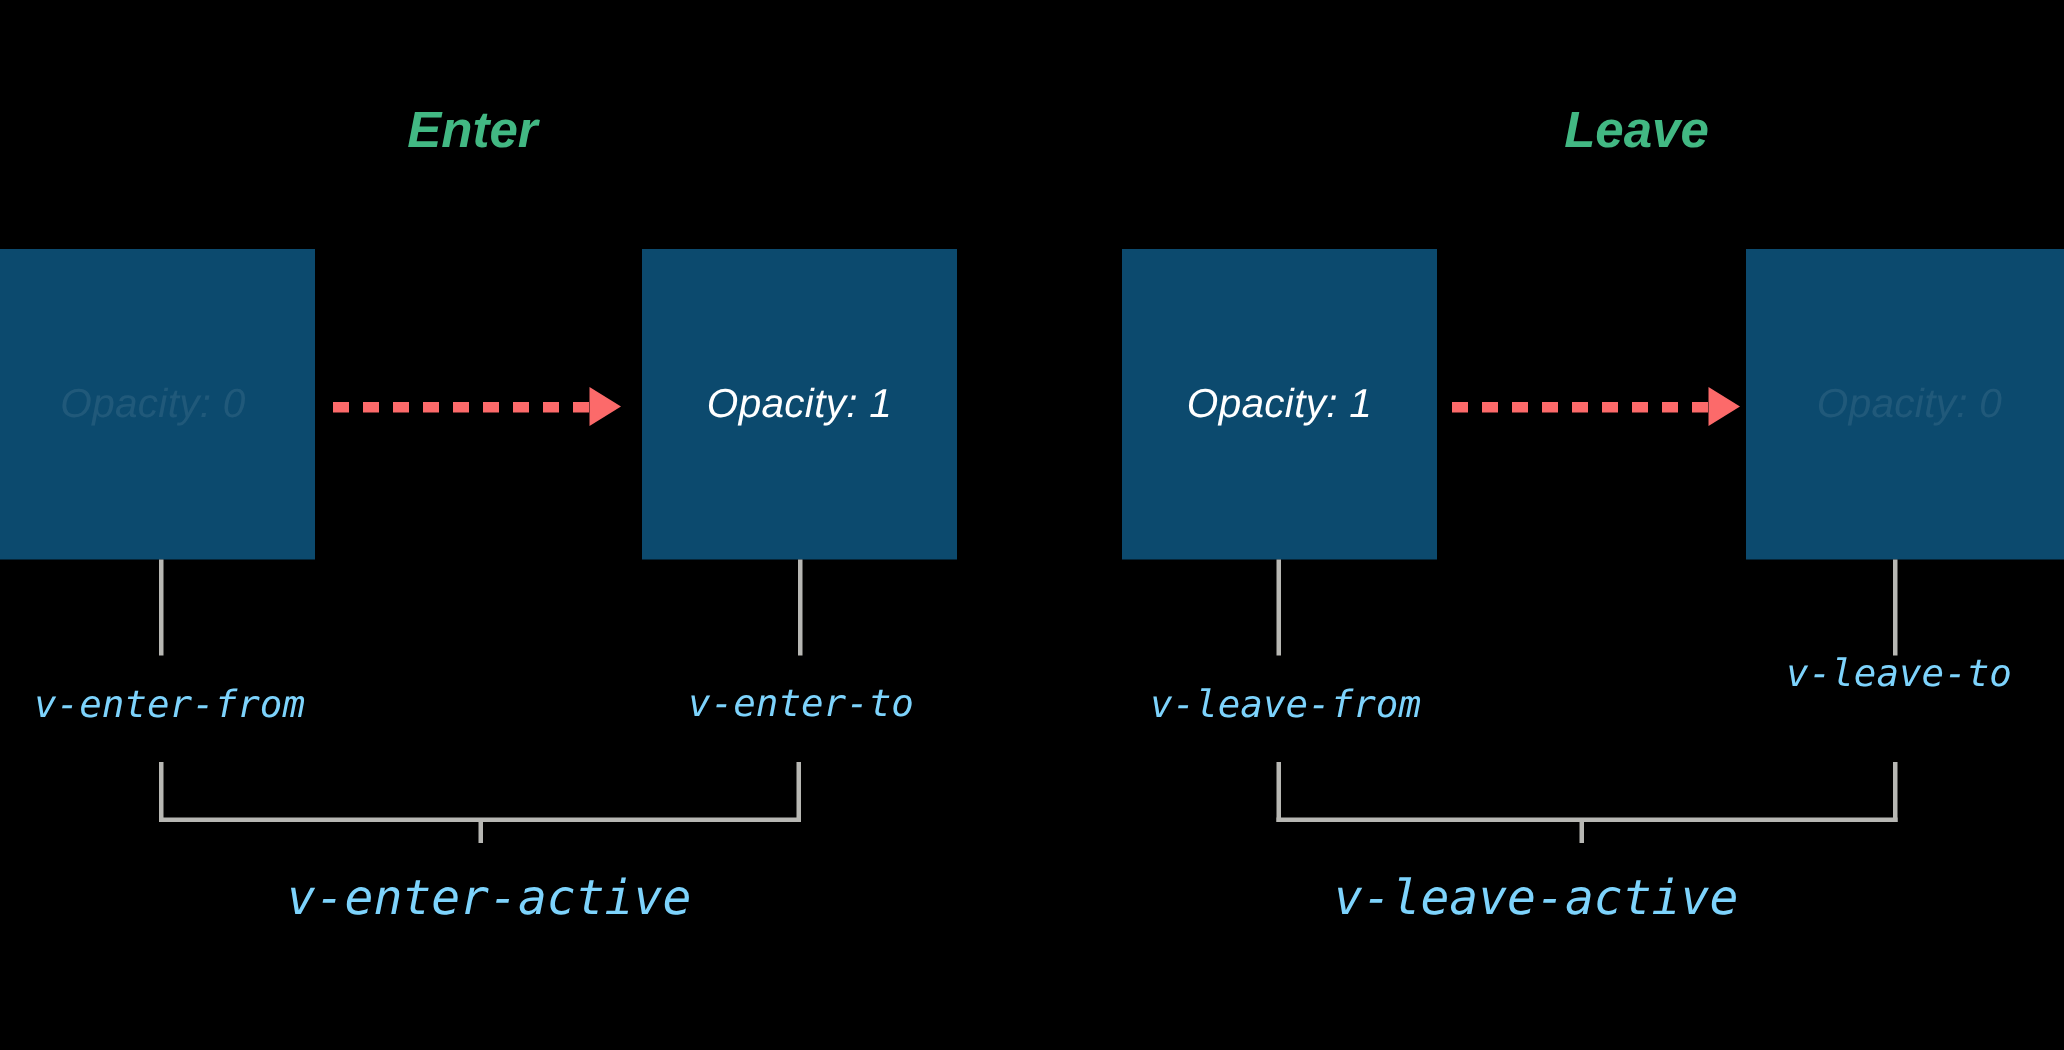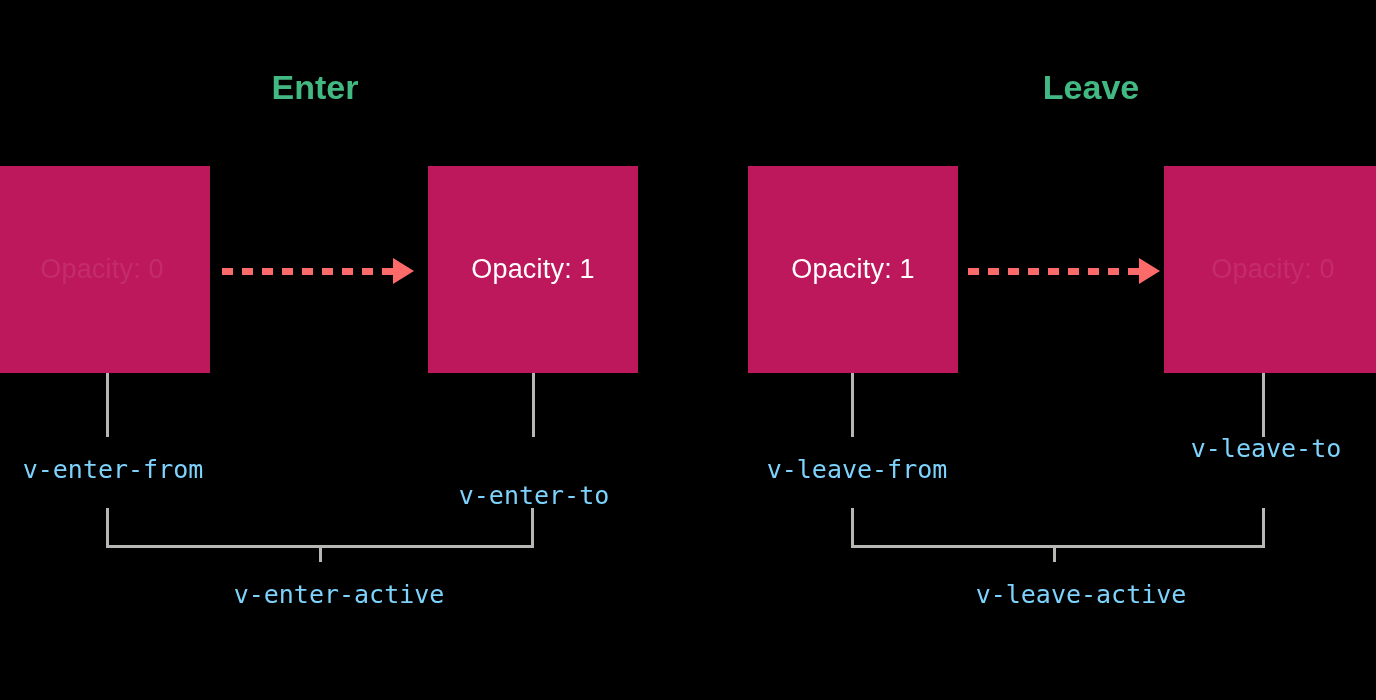--- a/index.html
+++ b/index.html
@@ -12,39 +12,40 @@
     width: 1376px;
     height: 700px;
     overflow: hidden;
     font-family: "Liberation Sans", sans-serif;
   }
   #stage {
     position: relative;
     width: 1376px;
     height: 700px;
     background: #000000;
+    font-style: italic;
   }
 
   
   .section-title {
     position: absolute;
     font-family: "Liberation Sans", sans-serif;
     font-weight: bold;
     font-size: 34px;
     line-height: 1;
     color: #42b883;
     white-space: nowrap;
     text-align: center;
     transform: translateX(-50%);
   }
 
   
   .state-box {
     position: absolute;
-    background: #be185d;
+    background: #0c4a6e;
     display: flex;
     align-items: center;
     justify-content: center;
     box-sizing: border-box;
   }
   .state-box .box-label {
     font-family: "Liberation Sans", sans-serif;
     font-size: 27px;
     line-height: 1;
     color: #ffffff;
@@ -94,22 +95,21 @@
     position: absolute;
     font-family: "DejaVu Sans Mono", monospace;
     font-size: 25px;
     line-height: 1;
     color: #7dd3fc;
     white-space: nowrap;
     transform: translateX(-50%);
     text-align: center;
   }
   .class-label.active-label {
-    font-size: 25px;
-    margin-left: 13px;
+    font-size: 32px;
   }
 
   
   .bracket {
     position: absolute;
     border-left: 3px solid #b7b7b3;
     border-right: 3px solid #b7b7b3;
     border-bottom: 3px solid #b7b7b3;
     border-top: none;
     box-sizing: border-box;
@@ -138,21 +138,21 @@
 
   <div class="state-box" style="left:428px; top:166px; width:210px; height:207px;">
     <span class="box-label">Opacity: 1</span>
   </div>
 
   <div class="stem" style="left:106px; top:373px; height:64px;"></div>
   <div class="stem" style="left:532px; top:373px; height:64px;"></div>
 
   <div class="class-label" style="left:113px; top:457px;">v-enter-from</div>
 
-  <div class="class-label" style="left:534px; top:483px;">v-enter-to</div>
+  <div class="class-label" style="left:534px; top:456px;">v-enter-to</div>
 
   <div class="bracket" style="left:106px; top:508px; width:428px; height:40px;"></div>
   <div class="bracket-tick" style="left:319px; top:548px; height:14px;"></div>
 
   <div class="class-label active-label" style="left:326px; top:582px;">v-enter-active</div>
 
   <div class="section-title" style="left:1062px; top:70px;margin-left:29px;">Leave</div>
 
   <div class="state-box" style="left:748px; top:166px; width:210px; height:207px;">
     <span class="box-label">Opacity: 1</span>
@@ -170,15 +170,15 @@
   <div class="stem" style="left:851px; top:373px; height:64px;"></div>
   <div class="stem" style="left:1262px; top:373px; height:64px;"></div>
 
   <div class="class-label" style="left:857px; top:457px;text-align:center;">v-leave-from</div>
 
   <div class="class-label" style="left:1266px; top:436px;">v-leave-to</div>
 
   <div class="bracket" style="left:851px; top:508px; width:414px; height:40px;"></div>
   <div class="bracket-tick" style="left:1053px; top:548px; height:14px;"></div>
 
-  <div class="class-label active-label" style="left:1068px; top:582px;">v-leave-active</div>
+  <div class="class-label active-label" style="left:1024px; top:582px;">v-leave-active</div>
 
 </div>
 
 </body></html>

